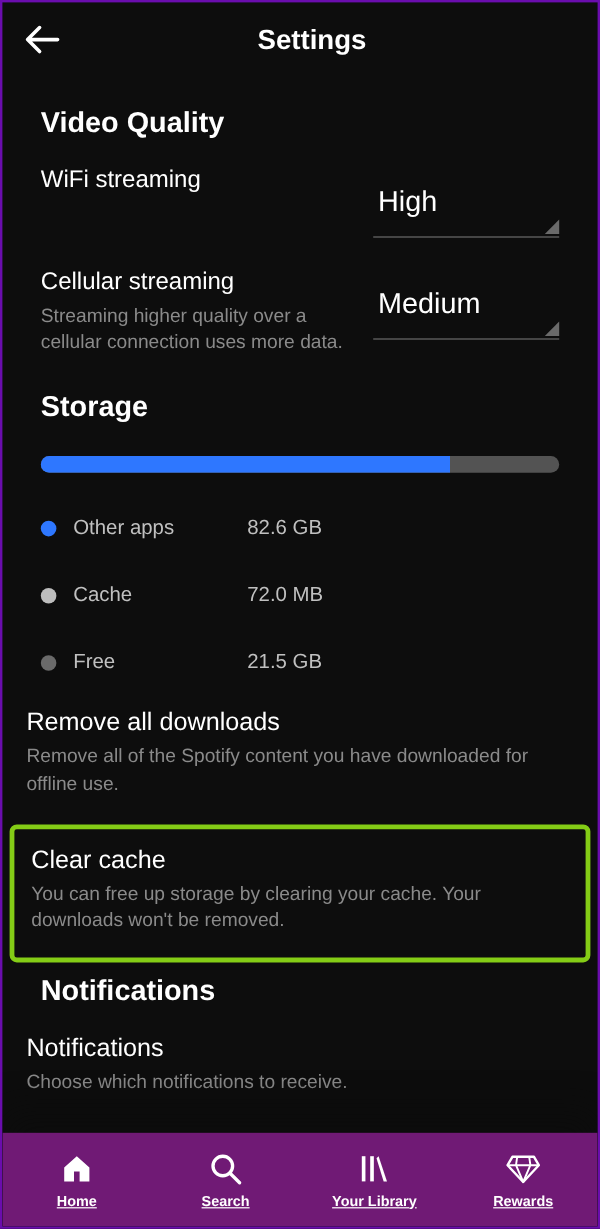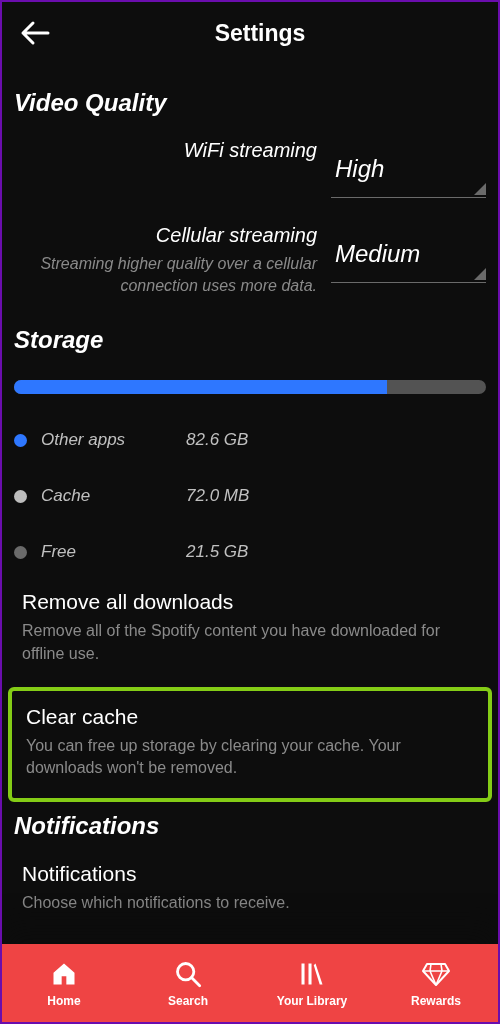--- a/index.html
+++ b/index.html
@@ -30,37 +30,35 @@
     cursor: pointer;
   }
   .header-title {
     flex: 1;
     text-align: center;
     font-size: 23px;
     font-weight: 700;
     padding-left: 20px;
   }
   .section {
-    padding: 0 12px;
-    font-style: italic;
+    padding: 0 32px;
   }
   .section-title {
     font-size: 24px;
     font-weight: 700;
     margin: 20px 0 22px 0;
   }
   .setting-row {
     display: flex;
     align-items: flex-start;
     margin-bottom: 26px;
   }
   .setting-left {
     flex: 1;
     padding-right: 14px;
-    text-align: right;
   }
   .setting-label {
     font-size: 20px;
     font-weight: 400;
     color: #fff;
     margin-bottom: 6px;
   }
   .setting-sub {
     font-size: 16px;
     color: #8a8a8a;
@@ -140,23 +138,24 @@
     border-radius: 6px;
     margin: 4px 6px 10px 6px;
     padding: 14px 21px 18px 14px;
   }
   .bottom-nav {
     position: absolute;
     bottom: 0;
     left: 0;
     right: 0;
     height: 78px;
-    background: #ef4444;
+    background: #701a75;
     display: flex;
     box-shadow: 0 -18px 28px rgba(13,13,13,0.96);
+    text-decoration: underline;
   }
   .nav-item {
     flex: 1;
     display: flex;
     flex-direction: column;
     align-items: center;
     justify-content: center;
     gap: 5px;
     cursor: pointer;
   }

